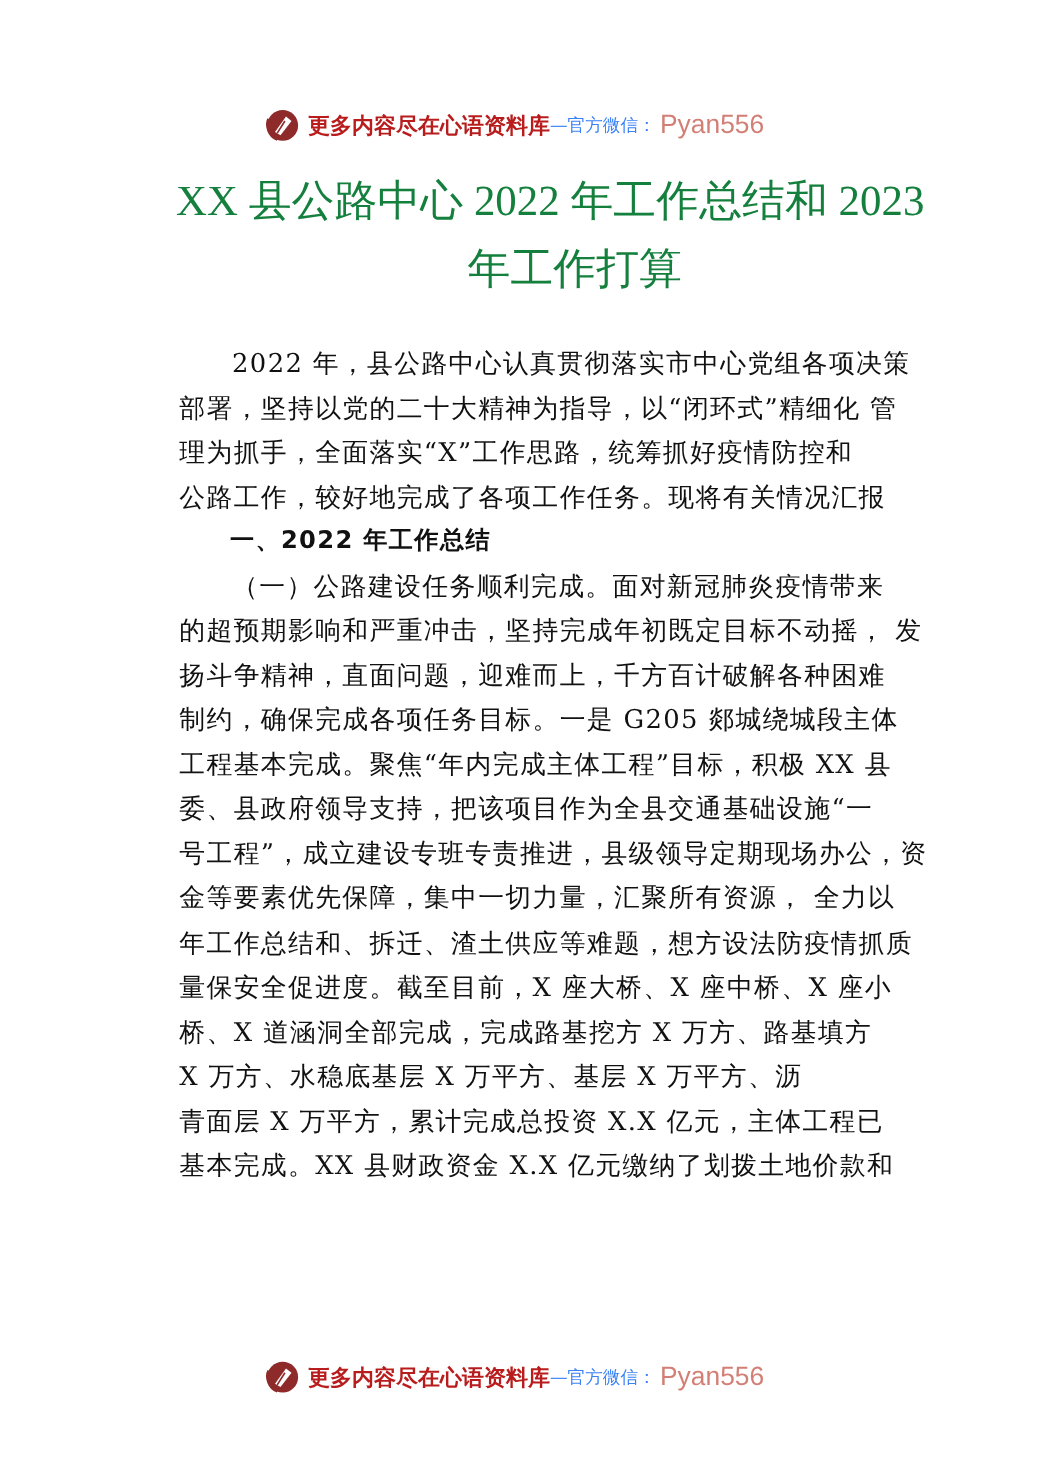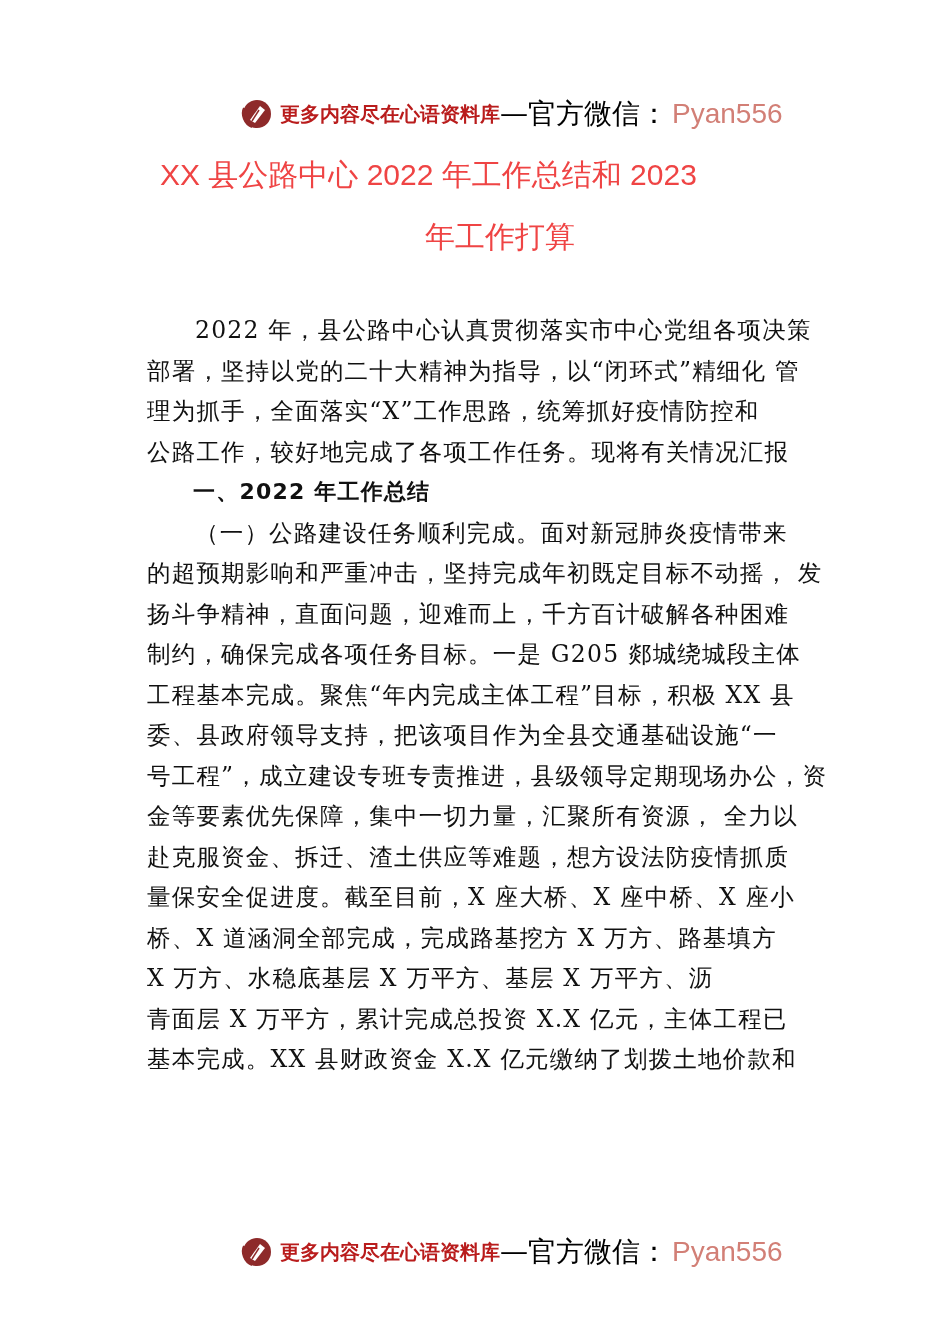--- a/index.html
+++ b/index.html
@@ -2,27 +2,27 @@
 <html><head>
   <meta charset="utf-8">
   <style>
     html, body { margin:0; padding:0; background:#ffffff; }
     body { width:950px; height:1344px; position:relative; overflow:hidden; font-family:"DejaVu Serif", serif; color:#111; }
     .banner { position:absolute; left:238px; height:40px; display:flex; align-items:center; white-space:nowrap; }
     .banner.top { top:94px; }
     .banner.bottom { top:1232px; }
     .logo { width:36px; height:36px; margin-right:6px; }
     .banner-red { color:#b91c1c; font-family:"DejaVu Serif", serif; font-size:20px; letter-spacing:0px; font-weight:bold; }
-    .banner-gray { color:#000000; font-family:"DejaVu Serif", serif; font-size:28px; }
-    .banner-id { color:#d27f76; font-family:"Liberation Sans", sans-serif; font-size:28px; margin-left:4px; }
-    .title { position:absolute; left:0; width:950px; font-family:Liberation Sans, sans-serif; font-size:30px; color:#ef4444; white-space:nowrap; }
+    .banner-gray { color:#3b82f6; font-family:"DejaVu Serif", serif; font-size:16px; }
+    .banner-id { color:#d27f76; font-family:"Liberation Sans", sans-serif; font-size:24px; margin-left:4px; }
+    .title { position:absolute; left:0; width:950px; font-family:Liberation Serif, serif; font-size:39px; color:#15803d; white-space:nowrap; }
     .title.l1 { top:155px; left:160px; width:auto; }
     .title.l2 { top:217px; left:425px; width:auto; }
     .body { position:absolute; left:147px; top:310px; width:680px; font-size:23.5px; line-height:40.5px; letter-spacing:1.2px; }
-    .line { white-space:nowrap; height:40.5px; }
+    .line { white-space:nowrap; height:40.5px;margin-left:16px; }
     .indent { padding-left:48px; }
     .heading { font-family:"DejaVu Sans", sans-serif; font-weight:bold; font-size:22px; padding-left:46px; }
   </style>
 </head>
 <body>
 
 <div class="banner top">
   <svg class="logo" viewBox="0 0 36 36">
     <circle cx="19" cy="18" r="14" fill="#8e2a2a"></circle>
     <path d="M6 12 C3 18 6 28 14 31" stroke="#8e2a2a" stroke-width="2" fill="none"></path>
@@ -44,21 +44,21 @@
   <div class="line">公路工作，较好地完成了各项工作任务。现将有关情况汇报</div>
   <div class="line heading">一、2022  年工作总结</div>
   <div class="line indent">（一）公路建设任务顺利完成。面对新冠肺炎疫情带来</div>
   <div class="line">的超预期影响和严重冲击，坚持完成年初既定目标不动摇， 发</div>
   <div class="line">扬斗争精神，直面问题，迎难而上，千方百计破解各种困难</div>
   <div class="line">制约，确保完成各项任务目标。一是 G205 郯城绕城段主体</div>
   <div class="line">工程基本完成。聚焦“年内完成主体工程”目标，积极 XX 县</div>
   <div class="line">委、县政府领导支持，把该项目作为全县交通基础设施“一</div>
   <div class="line">号工程”，成立建设专班专责推进，县级领导定期现场办公，资</div>
   <div class="line">金等要素优先保障，集中一切力量，汇聚所有资源， 全力以</div>
-  <div class="line">赴克服资金、拆迁、渣土供应等难题，想方设法防疫情抓质</div>
+  <div class="line">年工作总结和、拆迁、渣土供应等难题，想方设法防疫情抓质</div>
   <div class="line">量保安全促进度。截至目前，X 座大桥、X 座中桥、X 座小</div>
   <div class="line">桥、X 道涵洞全部完成，完成路基挖方 X 万方、路基填方</div>
   <div class="line">X 万方、水稳底基层 X 万平方、基层 X 万平方、沥</div>
   <div class="line">青面层 X 万平方，累计完成总投资 X.X 亿元，主体工程已</div>
   <div class="line">基本完成。XX 县财政资金 X.X 亿元缴纳了划拨土地价款和</div>
 </div>
 
 <div class="banner bottom">
   <svg class="logo" viewBox="0 0 36 36">
     <circle cx="19" cy="18" r="14" fill="#8e2a2a"></circle>

